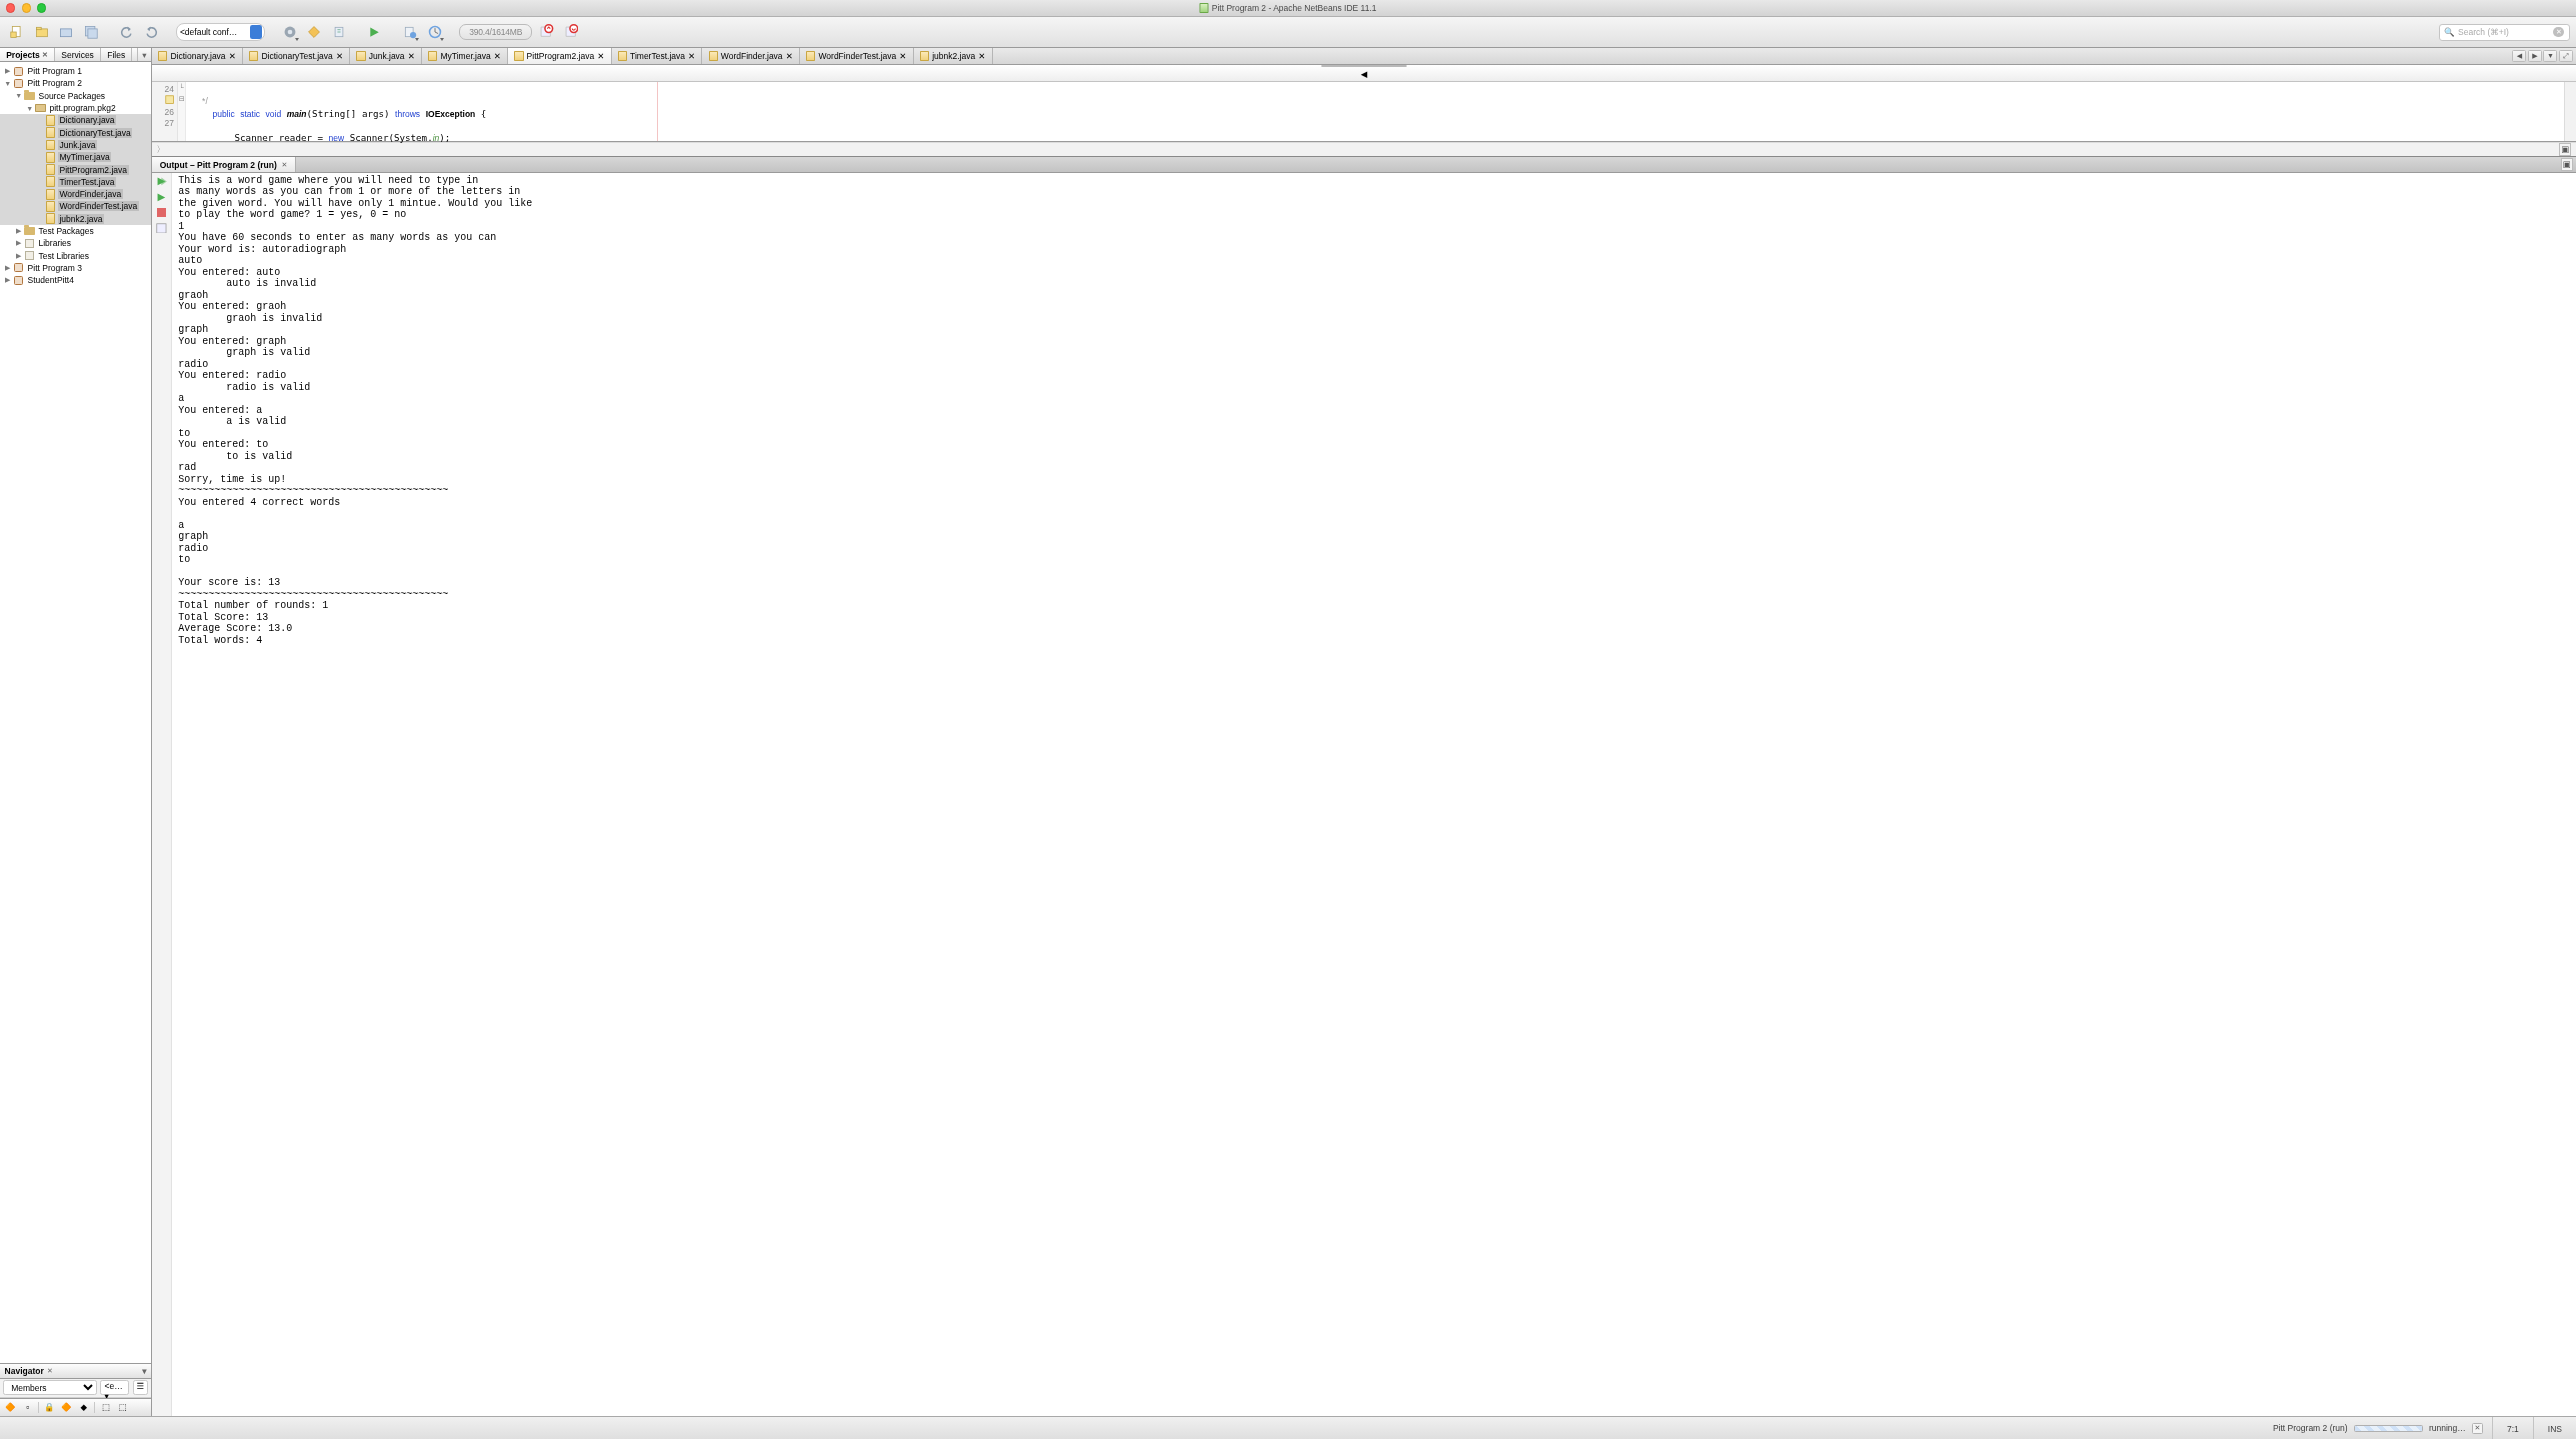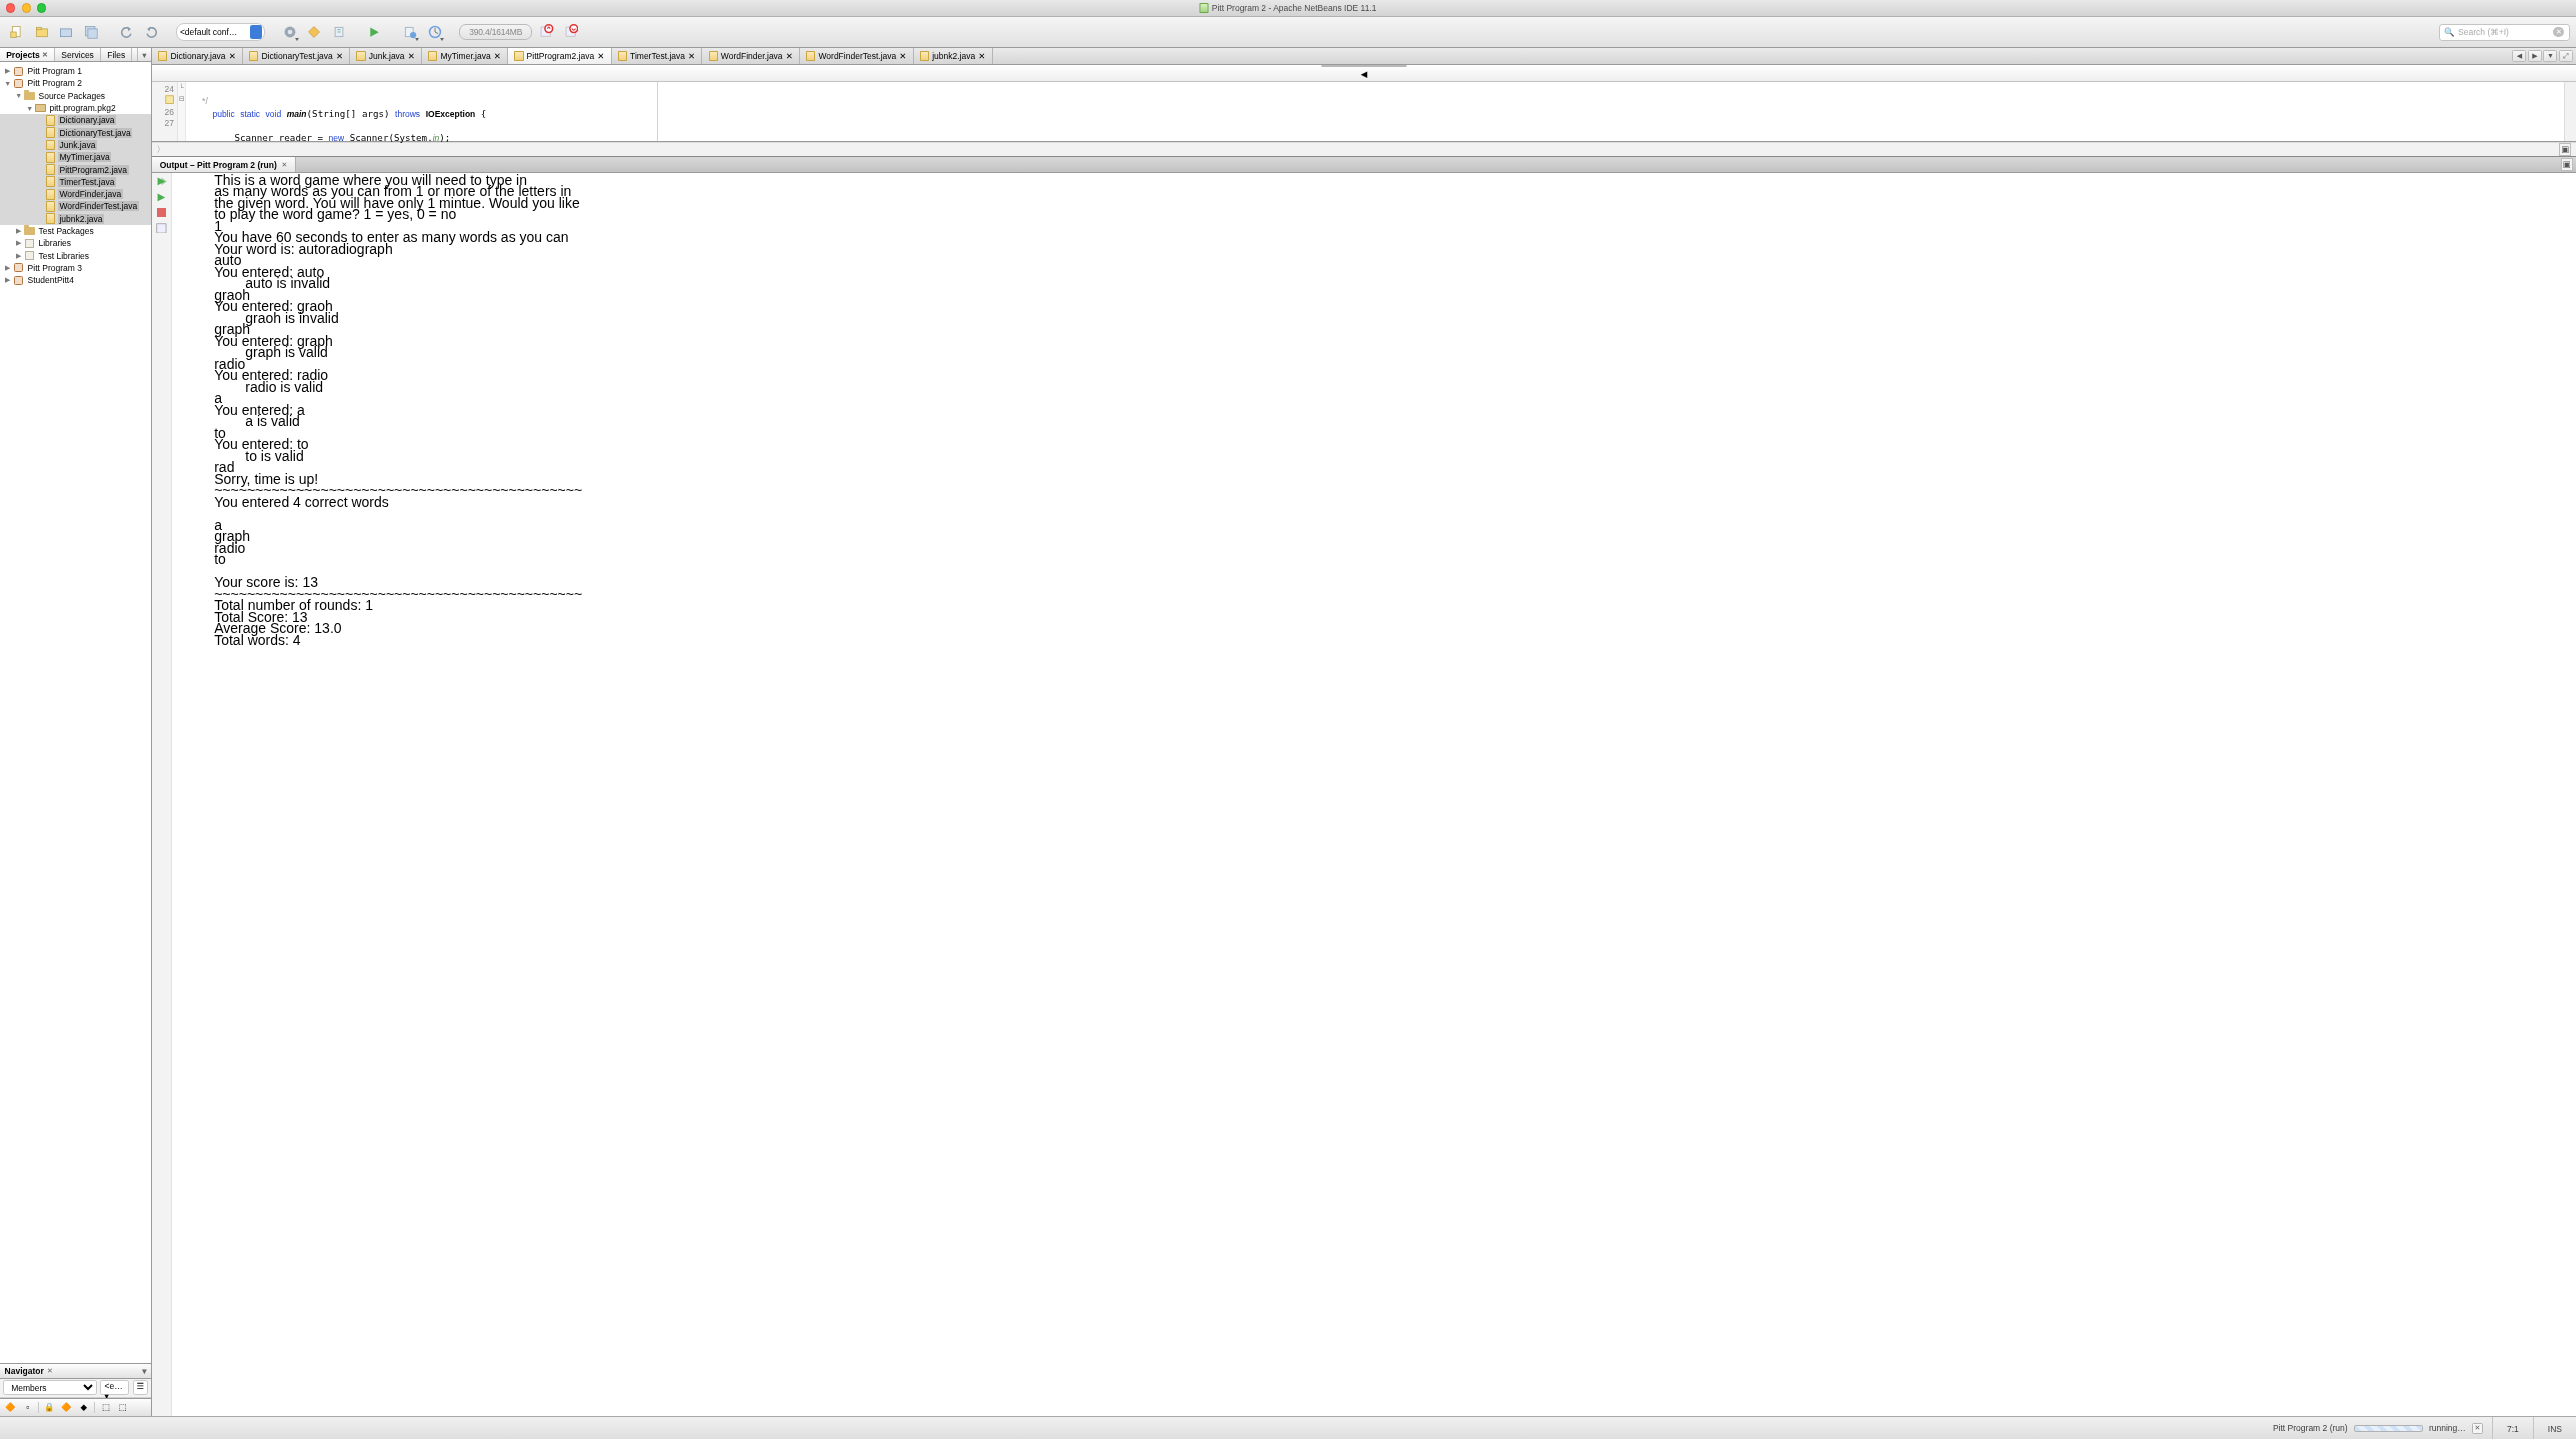--- a/index.html
+++ b/index.html
@@ -83,21 +83,21 @@
 .crumb-more { margin-left:auto; }
 
 .output-header { height:17px; background:linear-gradient(#d7d7d7,#c3c3c3); border-top:0.8px solid #888; border-bottom:0.8px solid #9a9a9a; display:flex; align-items:stretch;}
 .output-tab { background:linear-gradient(#fdfdfd,#e6e6e6); border-right:0.8px solid #b0b0b0; display:flex; align-items:center; gap:4.6px; padding:0 7.7px; font-size:8.5px; font-weight:bold;}
 .output-tab .px { font-size:7px; color:#666; font-weight:normal;}
 .output-header .more { margin-left:auto; padding:0 3.1px; display:flex; align-items:center;}
 
 .output-body { flex:1; display:flex; background:#fff; min-height:0;}
 .output-side { width:20px; background:#f3f3f3; border-right:0.8px solid #e2e2e2; display:flex; flex-direction:column; align-items:center; padding-top:1.5px; gap:1.5px;}
 .osb { width:15.4px; height:14px; display:flex; align-items:center; justify-content:center;}
-.output-text { flex:1; font-family:Liberation Sans, sans-serif; font-size:14px; line-height:11.5px; padding:1.5px 6.2px; white-space:pre; overflow:auto;margin-left:36px;}
+.output-text { flex:1; font-family:Liberation Mono, monospace; font-size:10px; line-height:11.5px; padding:1.5px 6.2px; white-space:pre; overflow:auto;}
 
 
 .status { height:24px; background:linear-gradient(#f0f0f0,#dedede); border-top:0.8px solid #a8a8a8; display:flex; align-items:center; font-size:8.5px; color:#3c3c3c;}
 .status .task { margin-left:auto; display:flex; align-items:center; gap:6.2px; padding-right:9.2px;}
 .prog { width:69px; height:7.7px; border:0.8px solid #b0b0b0; border-radius:1.5px; background:repeating-linear-gradient(45deg,#cfe1f7,#cfe1f7 4.6px,#e8f1fb 4.6px,#e8f1fb 9.2px);} 
 .status .cell { padding:0 14px; border-left:0.8px solid #c4c4c4; height:100%; display:flex; align-items:center;}
 .xbtn { width:10.8px; height:10.8px; border:0.8px solid #b2b2b2; border-radius:1.5px; display:flex; align-items:center; justify-content:center; font-size:7px; color:#666; background:#f5f5f5;}
 
 
 .ic-folder { width:10.8px; height:7.7px; background:#d8b96e; border-radius:0.8px; position:relative;}

